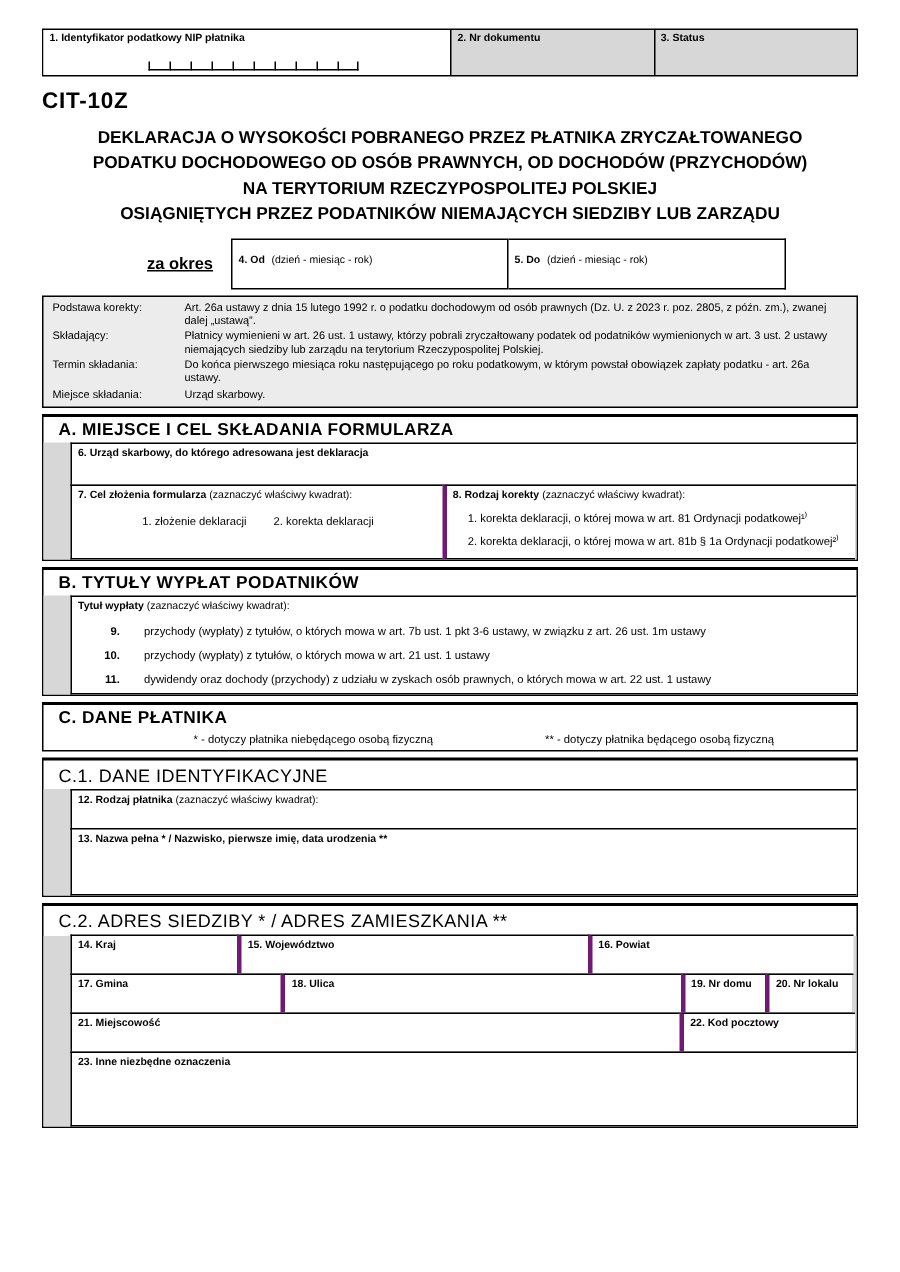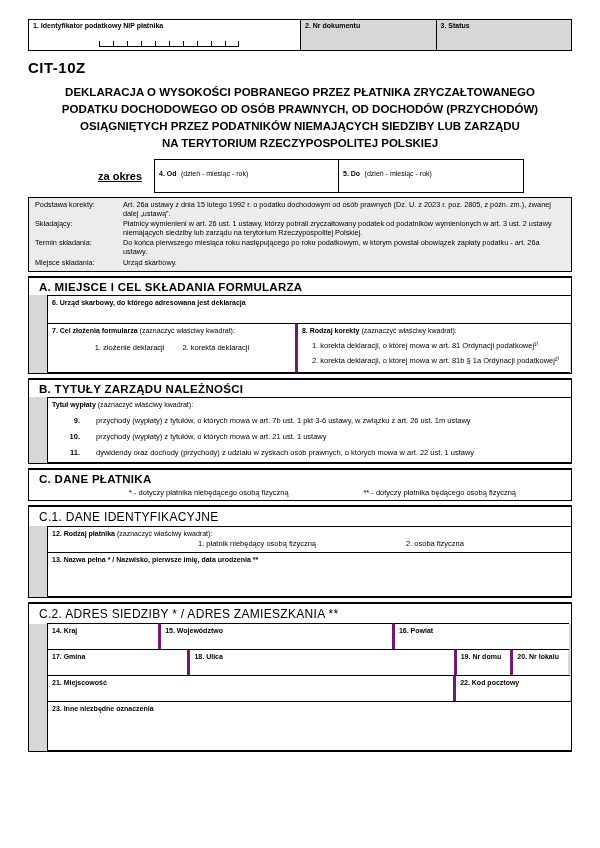--- a/index.html
+++ b/index.html
@@ -120,22 +120,22 @@
       </div>
       <div class="tb tb3">
         <div class="tb-label">3. Status</div>
       </div>
     </div>
 
     <div class="form-code">CIT-10Z</div>
     <div class="title">
       <div>DEKLARACJA O WYSOKOŚCI POBRANEGO PRZEZ PŁATNIKA ZRYCZAŁTOWANEGO</div>
       <div>PODATKU DOCHODOWEGO OD OSÓB PRAWNYCH, OD DOCHODÓW (PRZYCHODÓW)</div>
+      <div>NA TERYTORIUM RZECZYPOSPOLITEJ POLSKIEJ</div>
       <div>OSIĄGNIĘTYCH PRZEZ PODATNIKÓW NIEMAJĄCYCH SIEDZIBY LUB ZARZĄDU</div>
-      <div>NA TERYTORIUM RZECZYPOSPOLITEJ POLSKIEJ</div>
     </div>
 
     <div class="period-row">
       <div class="period-label">za okres</div>
       <div class="date-box">
         <span class="fl-b">4. Od</span>
         <span class="fl-n">(dzień - miesiąc - rok)</span>
       </div>
       <div class="date-box">
         <span class="fl-b">5. Do</span>
@@ -187,21 +187,21 @@
             <div class="f8-opts">
               <div class="opt">1. korekta deklaracji, o której mowa w art. 81 Ordynacji podatkowej¹⁾</div>
               <div class="opt">2. korekta deklaracji, o której mowa w art. 81b § 1a Ordynacji podatkowej²⁾</div>
             </div>
           </div>
         </div>
       </div>
     </div>
 
     <div class="sec">
-      <div class="sec-head">B. TYTUŁY ZARZĄDU NALEŻNOŚCI</div>
+      <div class="sec-head">B. TYTUŁY WYPŁAT PODATNIKÓW</div>
       <div class="sec-body">
         <div class="fbox bbox">
           <div class="flabel">
             <b>Tytuł wypłaty</b>
             <span>(zaznaczyć właściwy kwadrat):</span>
           </div>
           <div class="b-item">
             <div class="b-num">9.</div>
             <div class="b-text">przychody (wypłaty) z tytułów, o których mowa w art. 7b ust. 1 pkt 3-6 ustawy, w związku z art. 26 ust. 1m ustawy</div>
           </div>
@@ -226,24 +226,20 @@
     </div>
 
     <div class="sec">
       <div class="sec-head light">C.1. DANE IDENTYFIKACYJNE</div>
       <div class="sec-body">
         <div class="fbox f12">
           <div class="flabel">
             <b>12. Rodzaj płatnika</b>
             <span>(zaznaczyć właściwy kwadrat):</span>
           </div>
-          <div class="f12-opts opt">
-            <span class="o1">1. płatnik niebędący osobą fizyczną</span>
-            <span class="o2">2. osoba fizyczna</span>
-          </div>
         </div>
         <div class="fbox f13">
           <div class="flabel"><b>13. Nazwa pełna * / Nazwisko, pierwsze imię, data urodzenia **</b></div>
         </div>
       </div>
     </div>
 
     <div class="sec">
       <div class="sec-head light">C.2. ADRES SIEDZIBY * / ADRES ZAMIESZKANIA **</div>
       <div class="sec-body">

